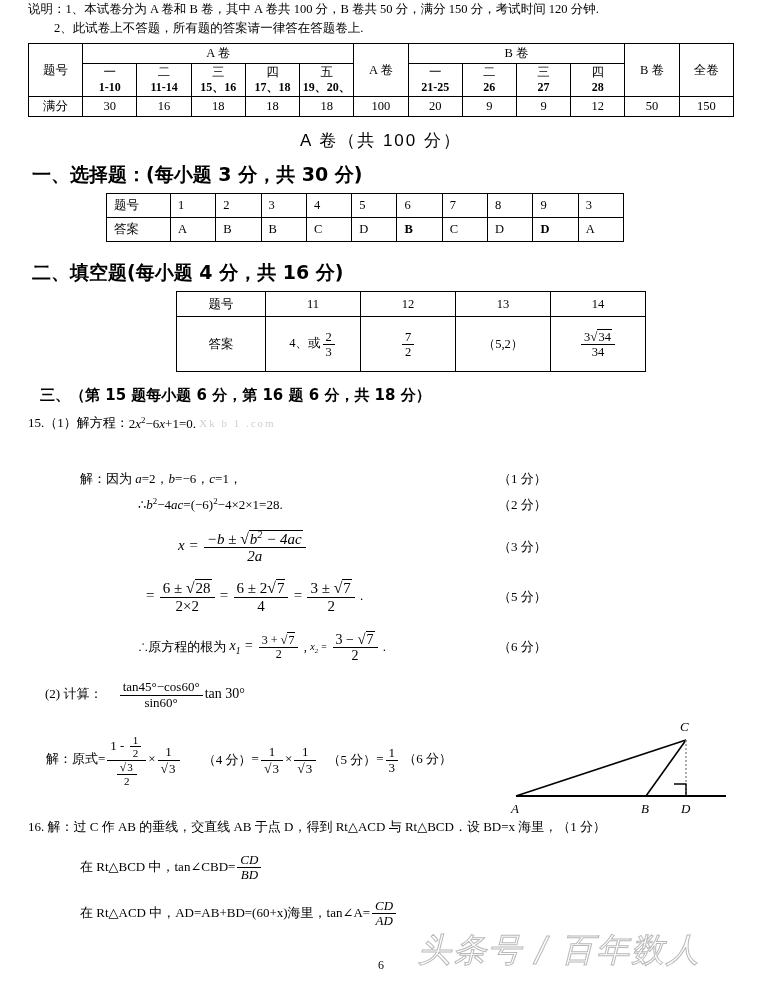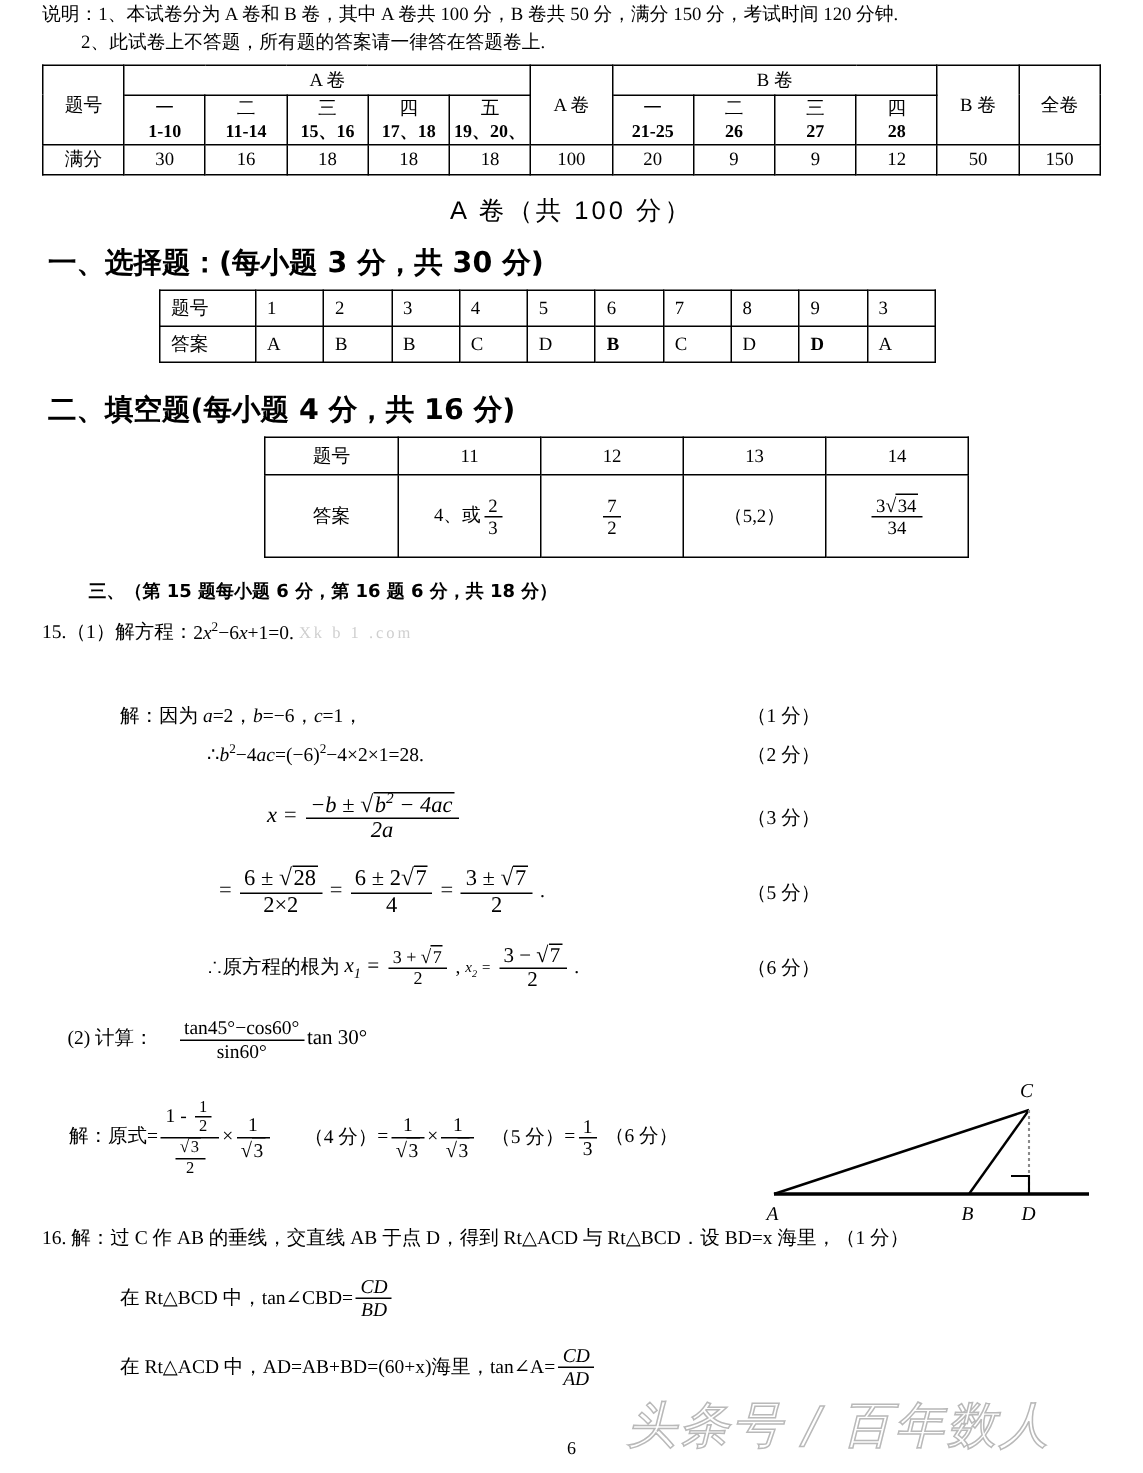--- a/index.html
+++ b/index.html
@@ -75,22 +75,22 @@
   }
   .sec-head {
     font-family: "DejaVu Sans", "Liberation Sans", sans-serif;
     font-weight: bold;
     font-size: 19px;
     margin: 6px 0 5px 4px;
   }
   .sec-head-big {
     font-family: "DejaVu Sans", "Liberation Sans", sans-serif;
     font-weight: bold;
-    font-size: 12px;
-    margin: 14px 0 8px 31px;
+    font-size: 15px;
+    margin: 14px 0 8px 12px;
   }
 
   
   .choice-table { width: 518px; margin: 4px 0 0 78px; }
   .choice-table td { height: 21px; font-size: 13px; }
   .choice-table td.lbl { width: 54px; }
   .choice-table td.bold { font-weight: bold; }
 
   
   .blank-table { width: 470px; margin: 4px 0 0 148px; }

